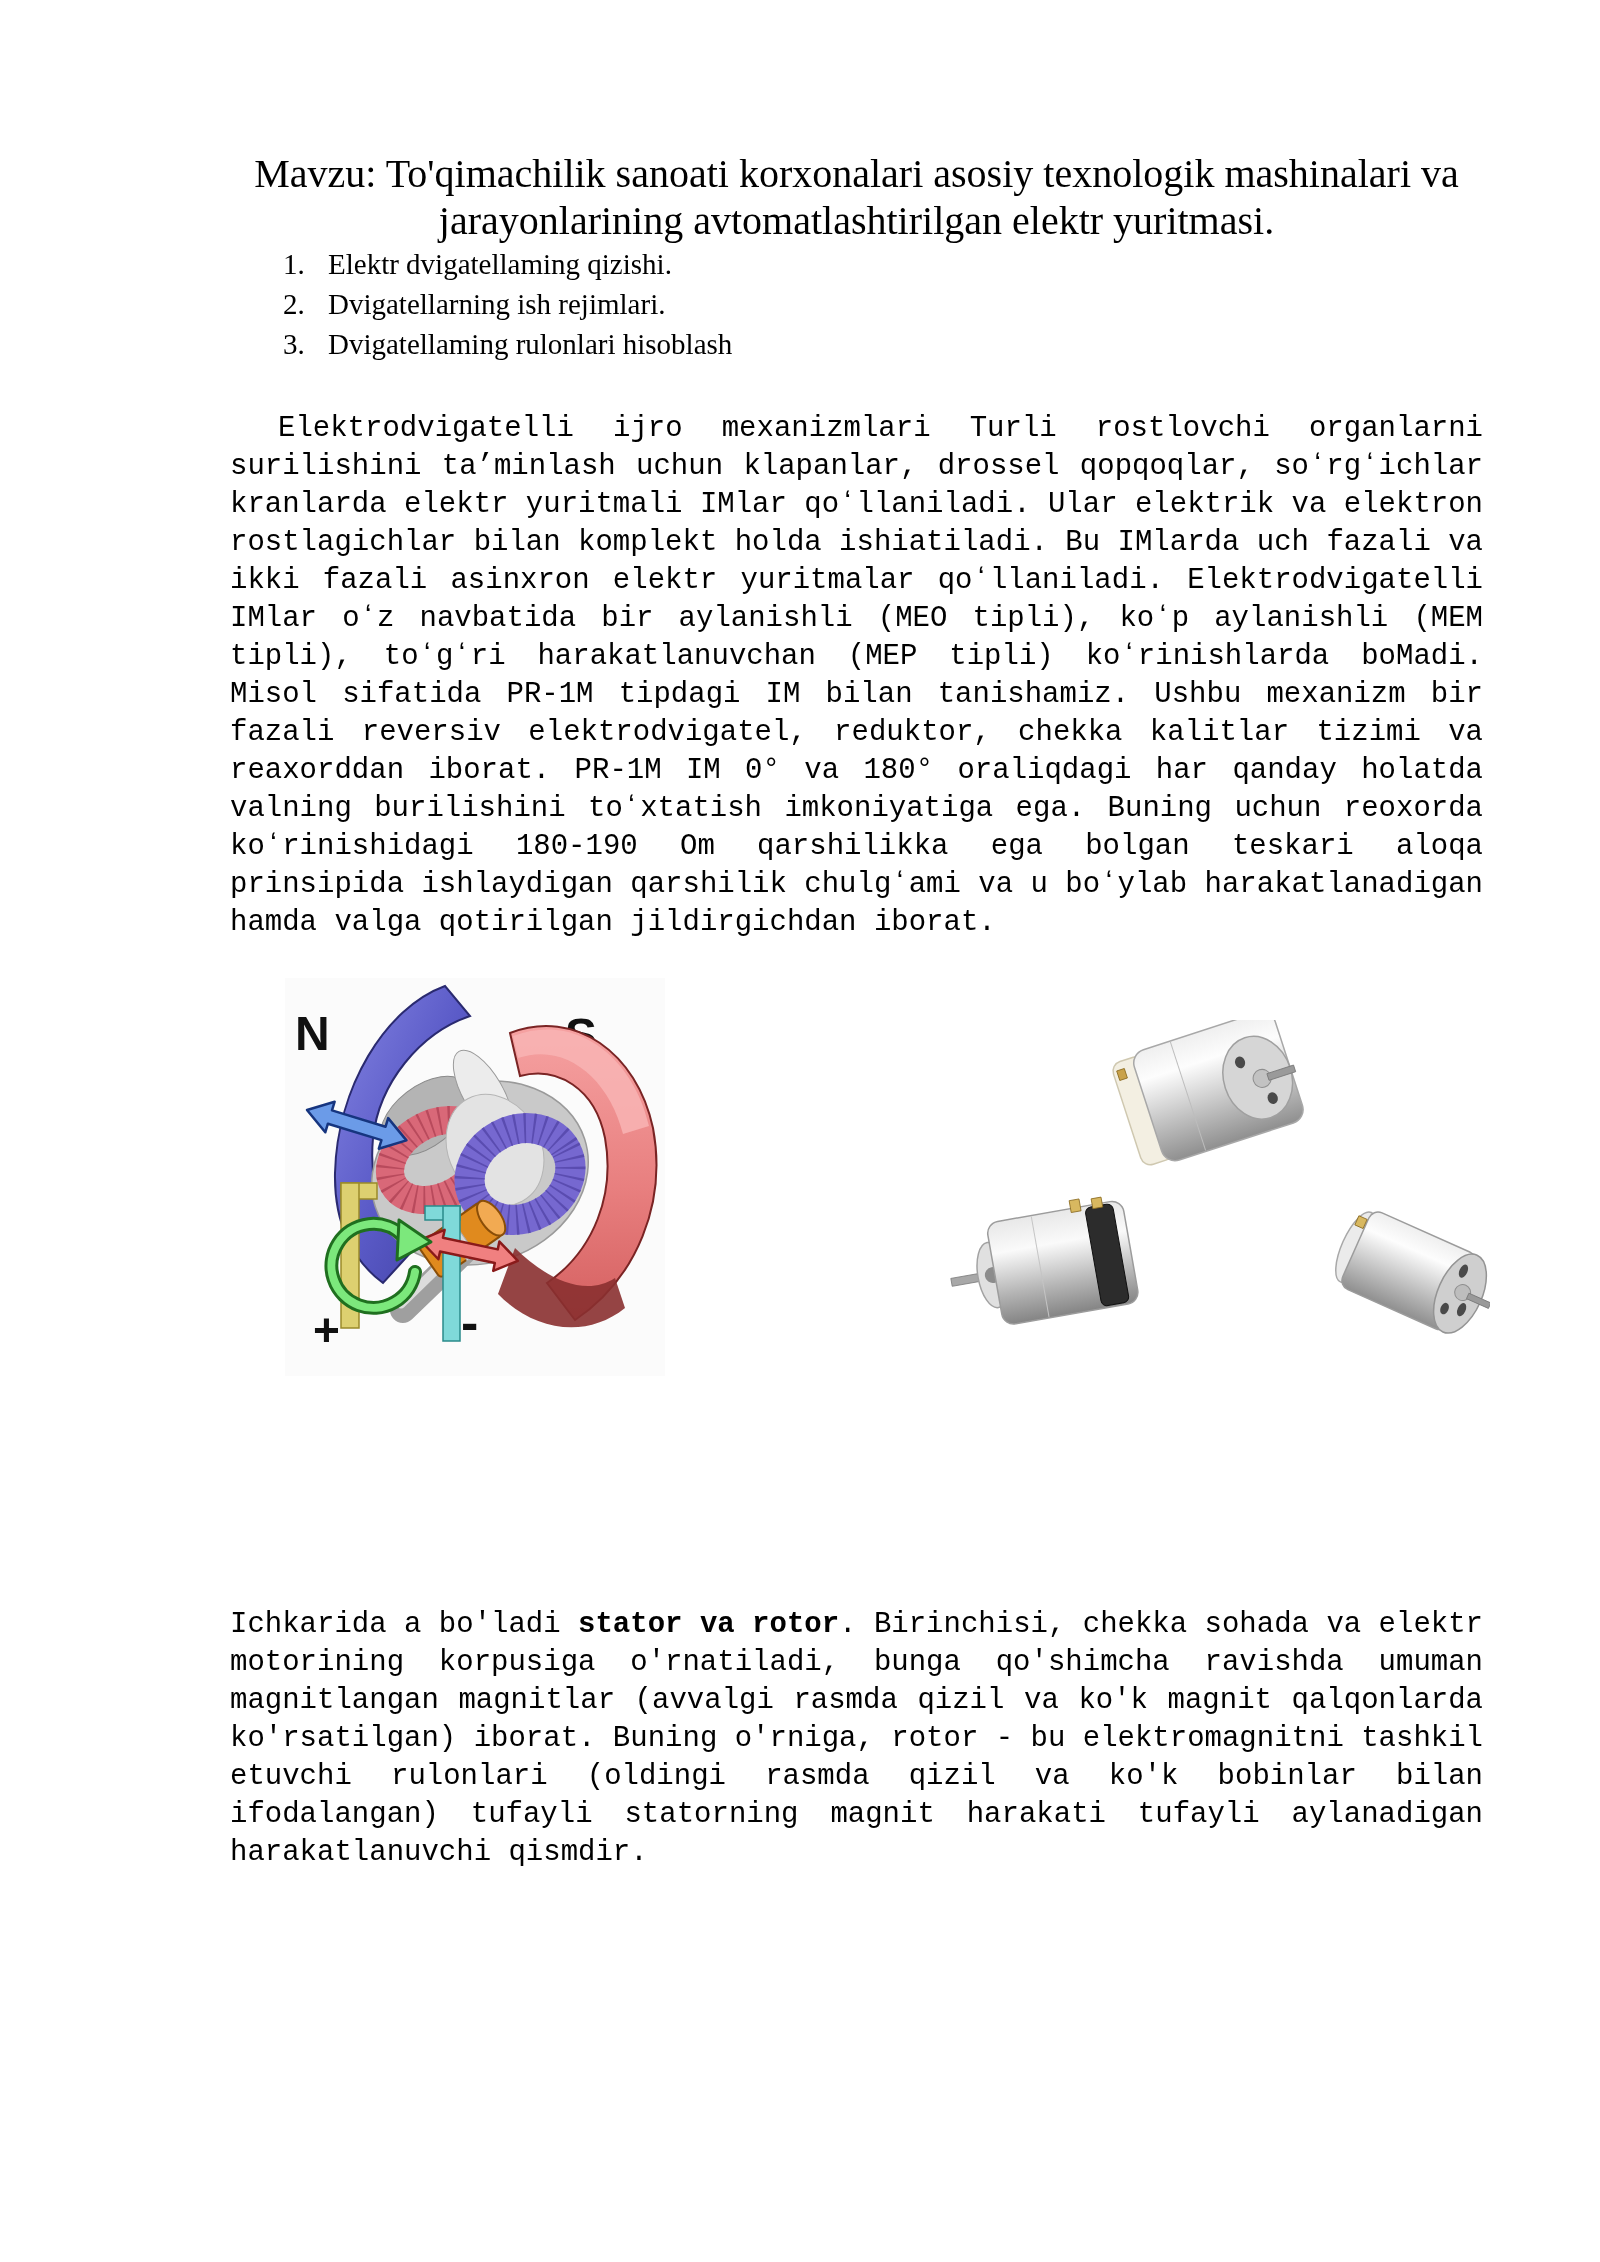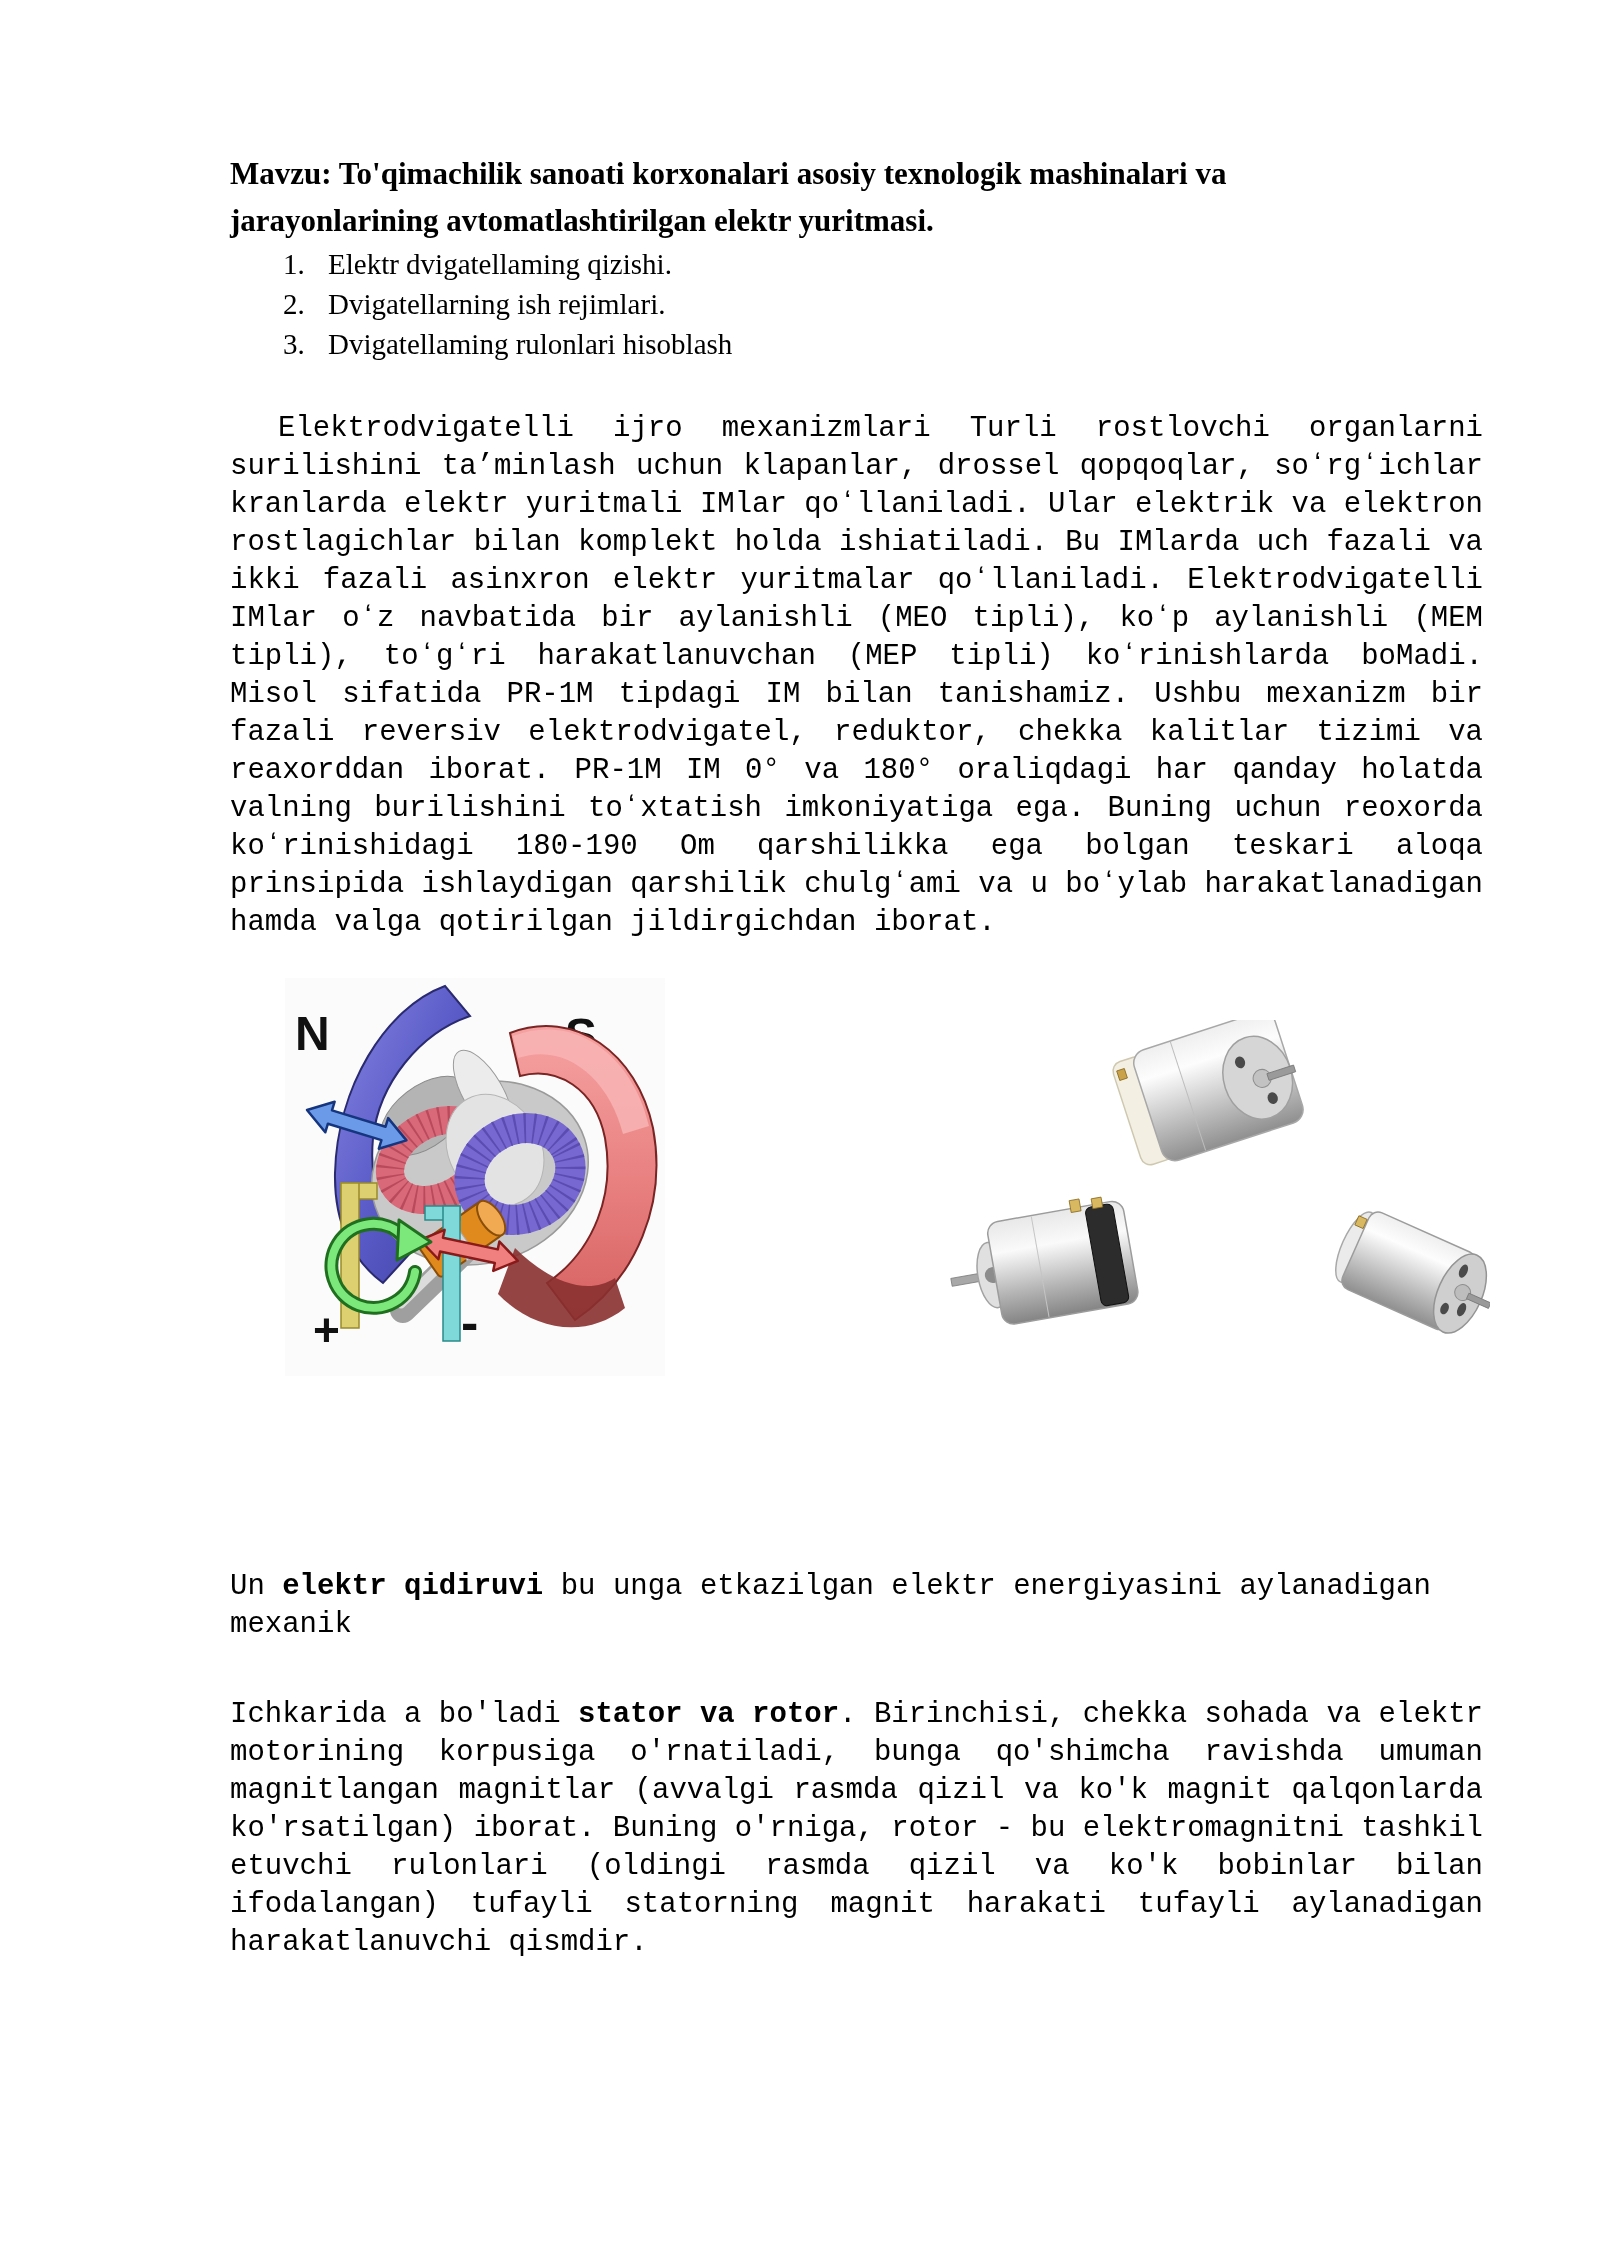--- a/index.html
+++ b/index.html
@@ -9,24 +9,24 @@
     width: 1600px; height: 2262px;
     background: #ffffff;
     font-family: "Liberation Serif", serif;
     color: #000;
     overflow: hidden;
     box-sizing: border-box;
     padding-top: 150px;
   }
   .content { margin-left: 230px; width: 1253px; }
   .title-line {
-    font-weight: bold;
-    font-size: 31px;
+    font-weight: normal;
+    font-size: 40px;
     line-height: 47px;
-    text-align: left;
+    text-align: center;
     white-space: nowrap;
   }
   .reja {
     font-weight: bold;
     font-size: 29px;
     line-height: 42px;
     text-align: center;
   }
   .plan { font-size: 29px; line-height: 40px; }
   .plan-item { position: relative; padding-left: 98px; }
@@ -207,19 +207,18 @@
           <ellipse cx="52" cy="-22" rx="4" ry="7" fill="#4a4a4a"></ellipse>
           <ellipse cx="66" cy="14" rx="4" ry="7" fill="#4a4a4a"></ellipse>
           <ellipse cx="50" cy="20" rx="4" ry="6" fill="#4a4a4a"></ellipse>
           <circle cx="60" cy="-2" r="8" fill="#bdbdbd" stroke="#8e8e8e"></circle>
           <rect x="66" y="-4" width="24" height="6" fill="#9a9a9a" stroke="#777777" stroke-width="0.8"></rect>
           <rect x="-66" y="-30" width="9" height="10" fill="#d8b860" stroke="#8a6a20" stroke-width="0.8"></rect>
         </g>
       </svg>
     </div>
 
-    <p class="para" id="p-un"><span>Un </span><b>elektr qidiruvi</b><span> bu unga etkazilgan elektr energiyasini aylanadigan mexanik</span></p>
 
 
     <p class="para" id="p-inside"><span>Ichkarida a bo'ladi </span><b>stator va rotor</b><span>. Birinchisi, chekka sohada va elektr motorining korpusiga o'rnatiladi, bunga qo'shimcha ravishda umuman magnitlangan magnitlar (avvalgi rasmda qizil va ko'k magnit qalqonlarda ko'rsatilgan) iborat. Buning o'rniga, rotor - bu elektromagnitni tashkil etuvchi rulonlari (oldingi rasmda qizil va ko'k bobinlar bilan ifodalangan) tufayli statorning magnit harakati tufayli aylanadigan harakatlanuvchi qismdir.</span></p>
 
   </div>
 </div>
 
 </body></html>

